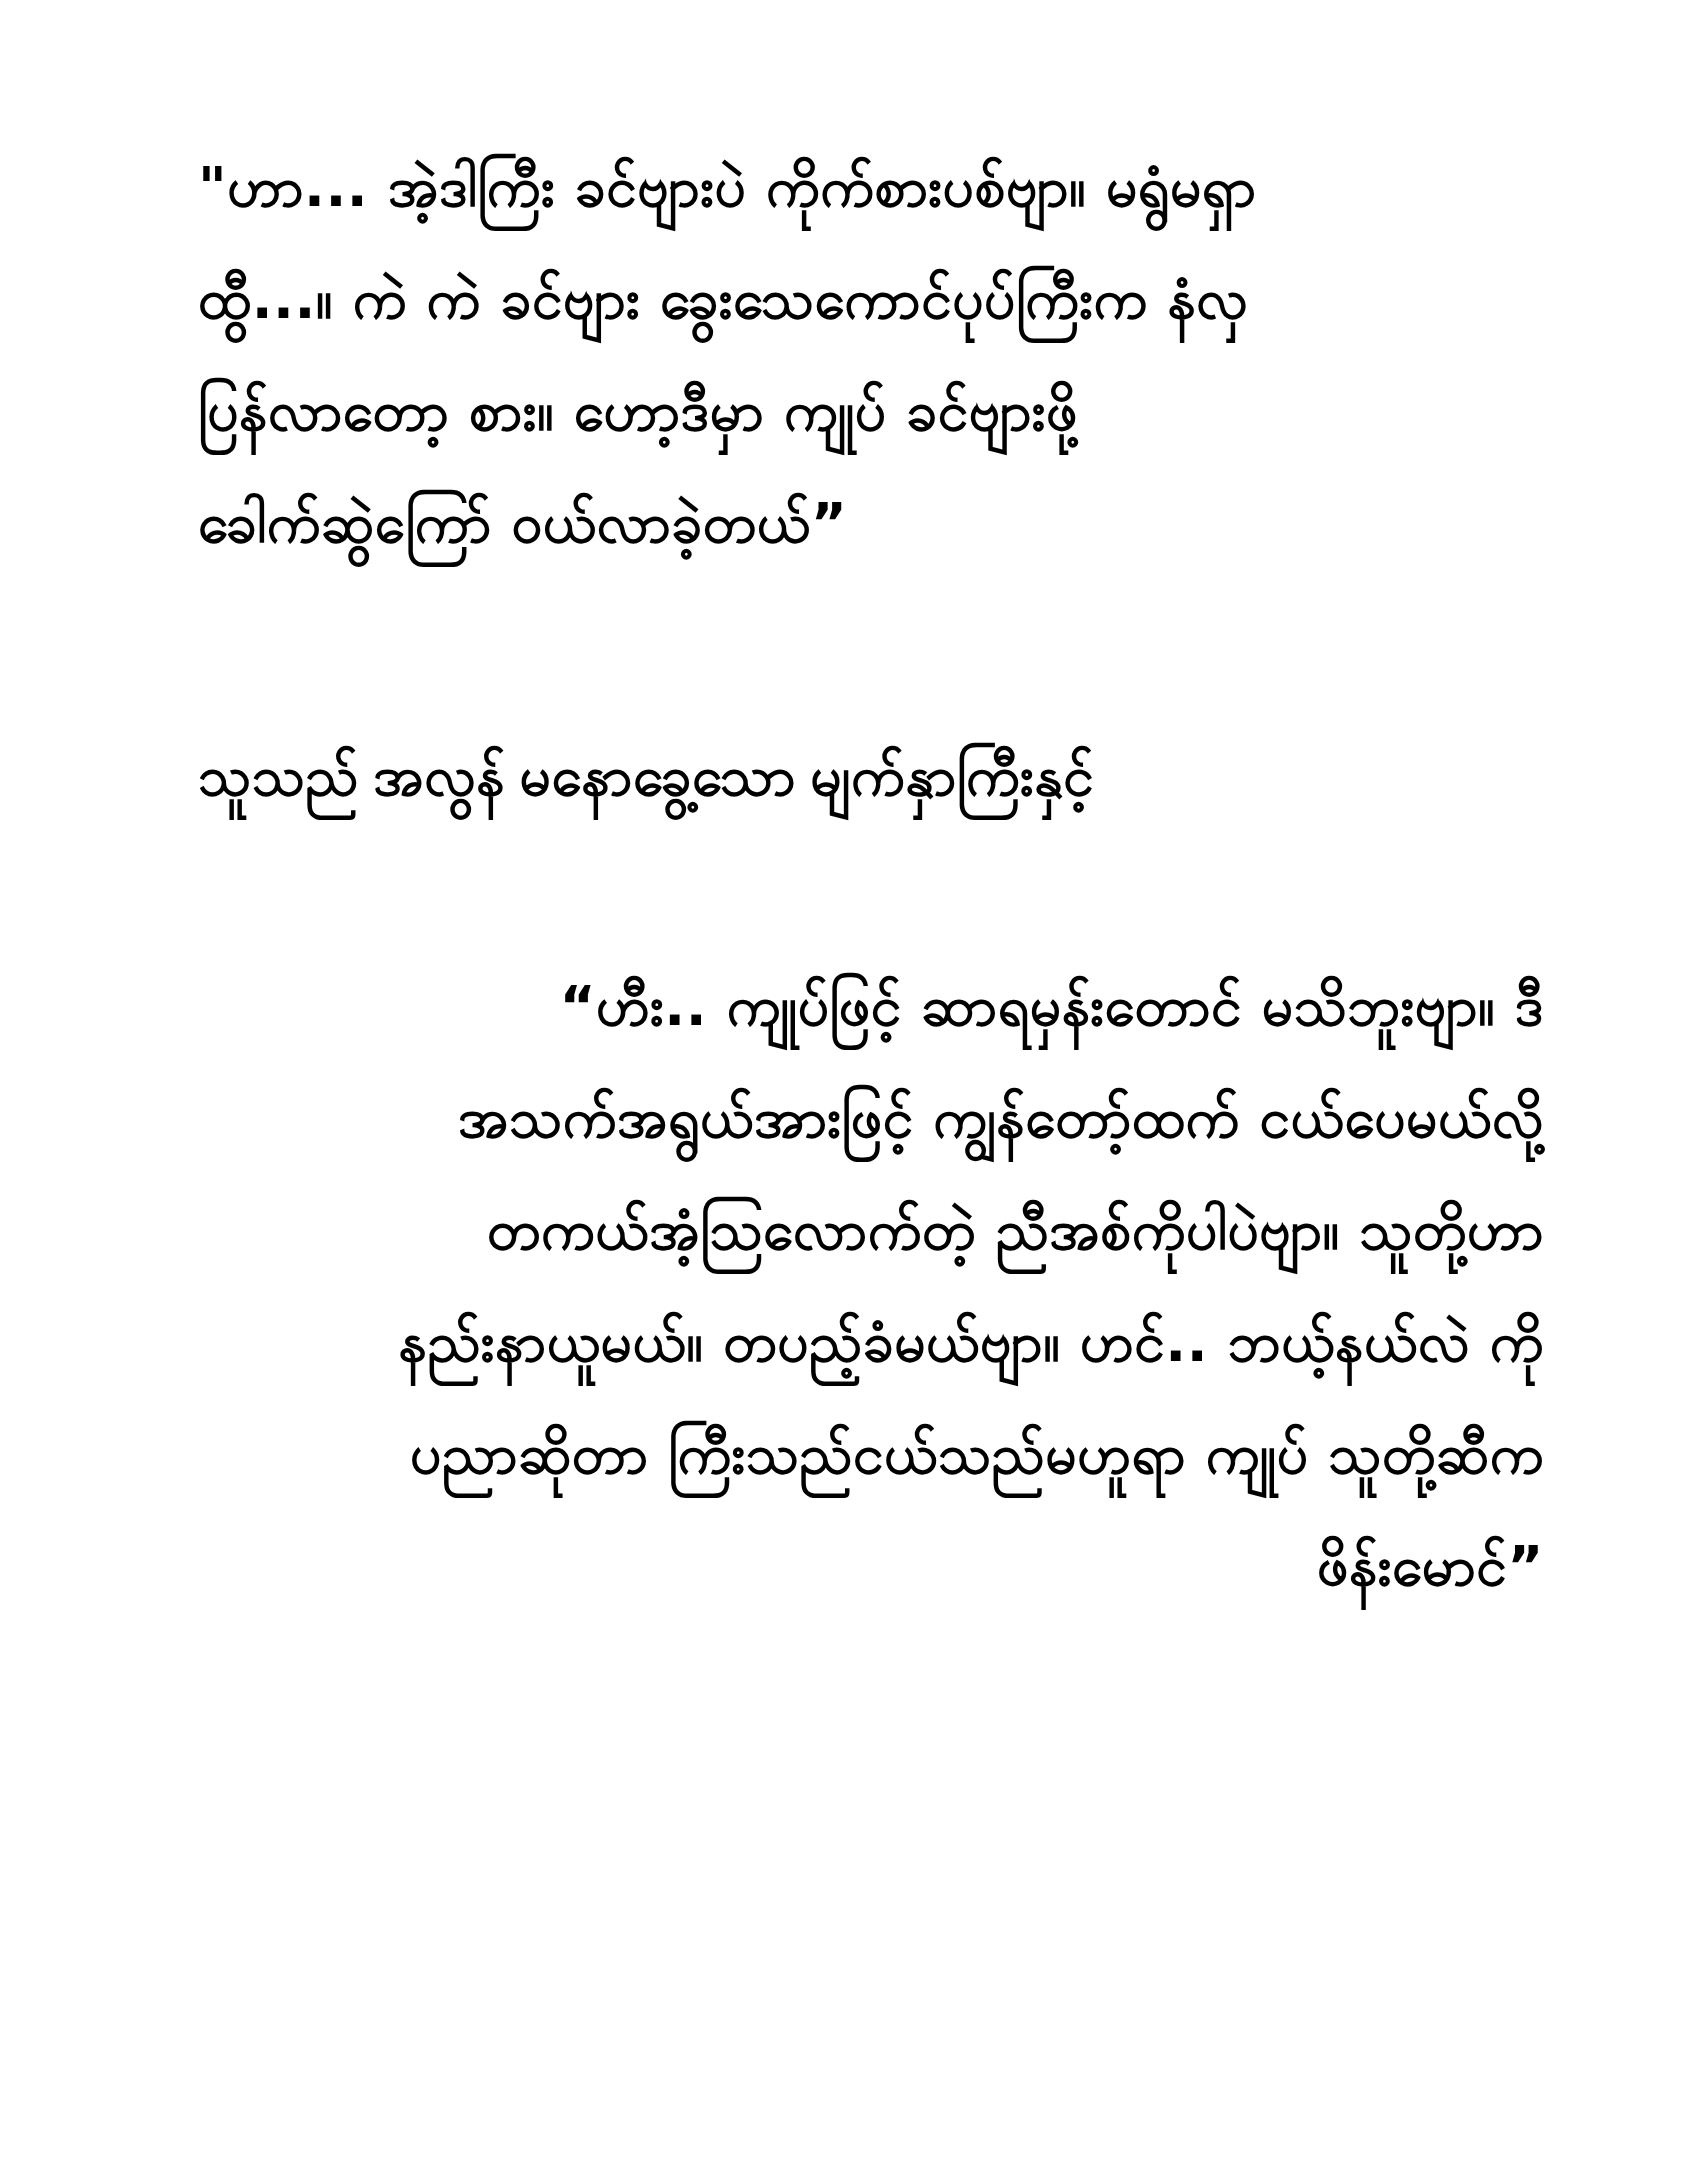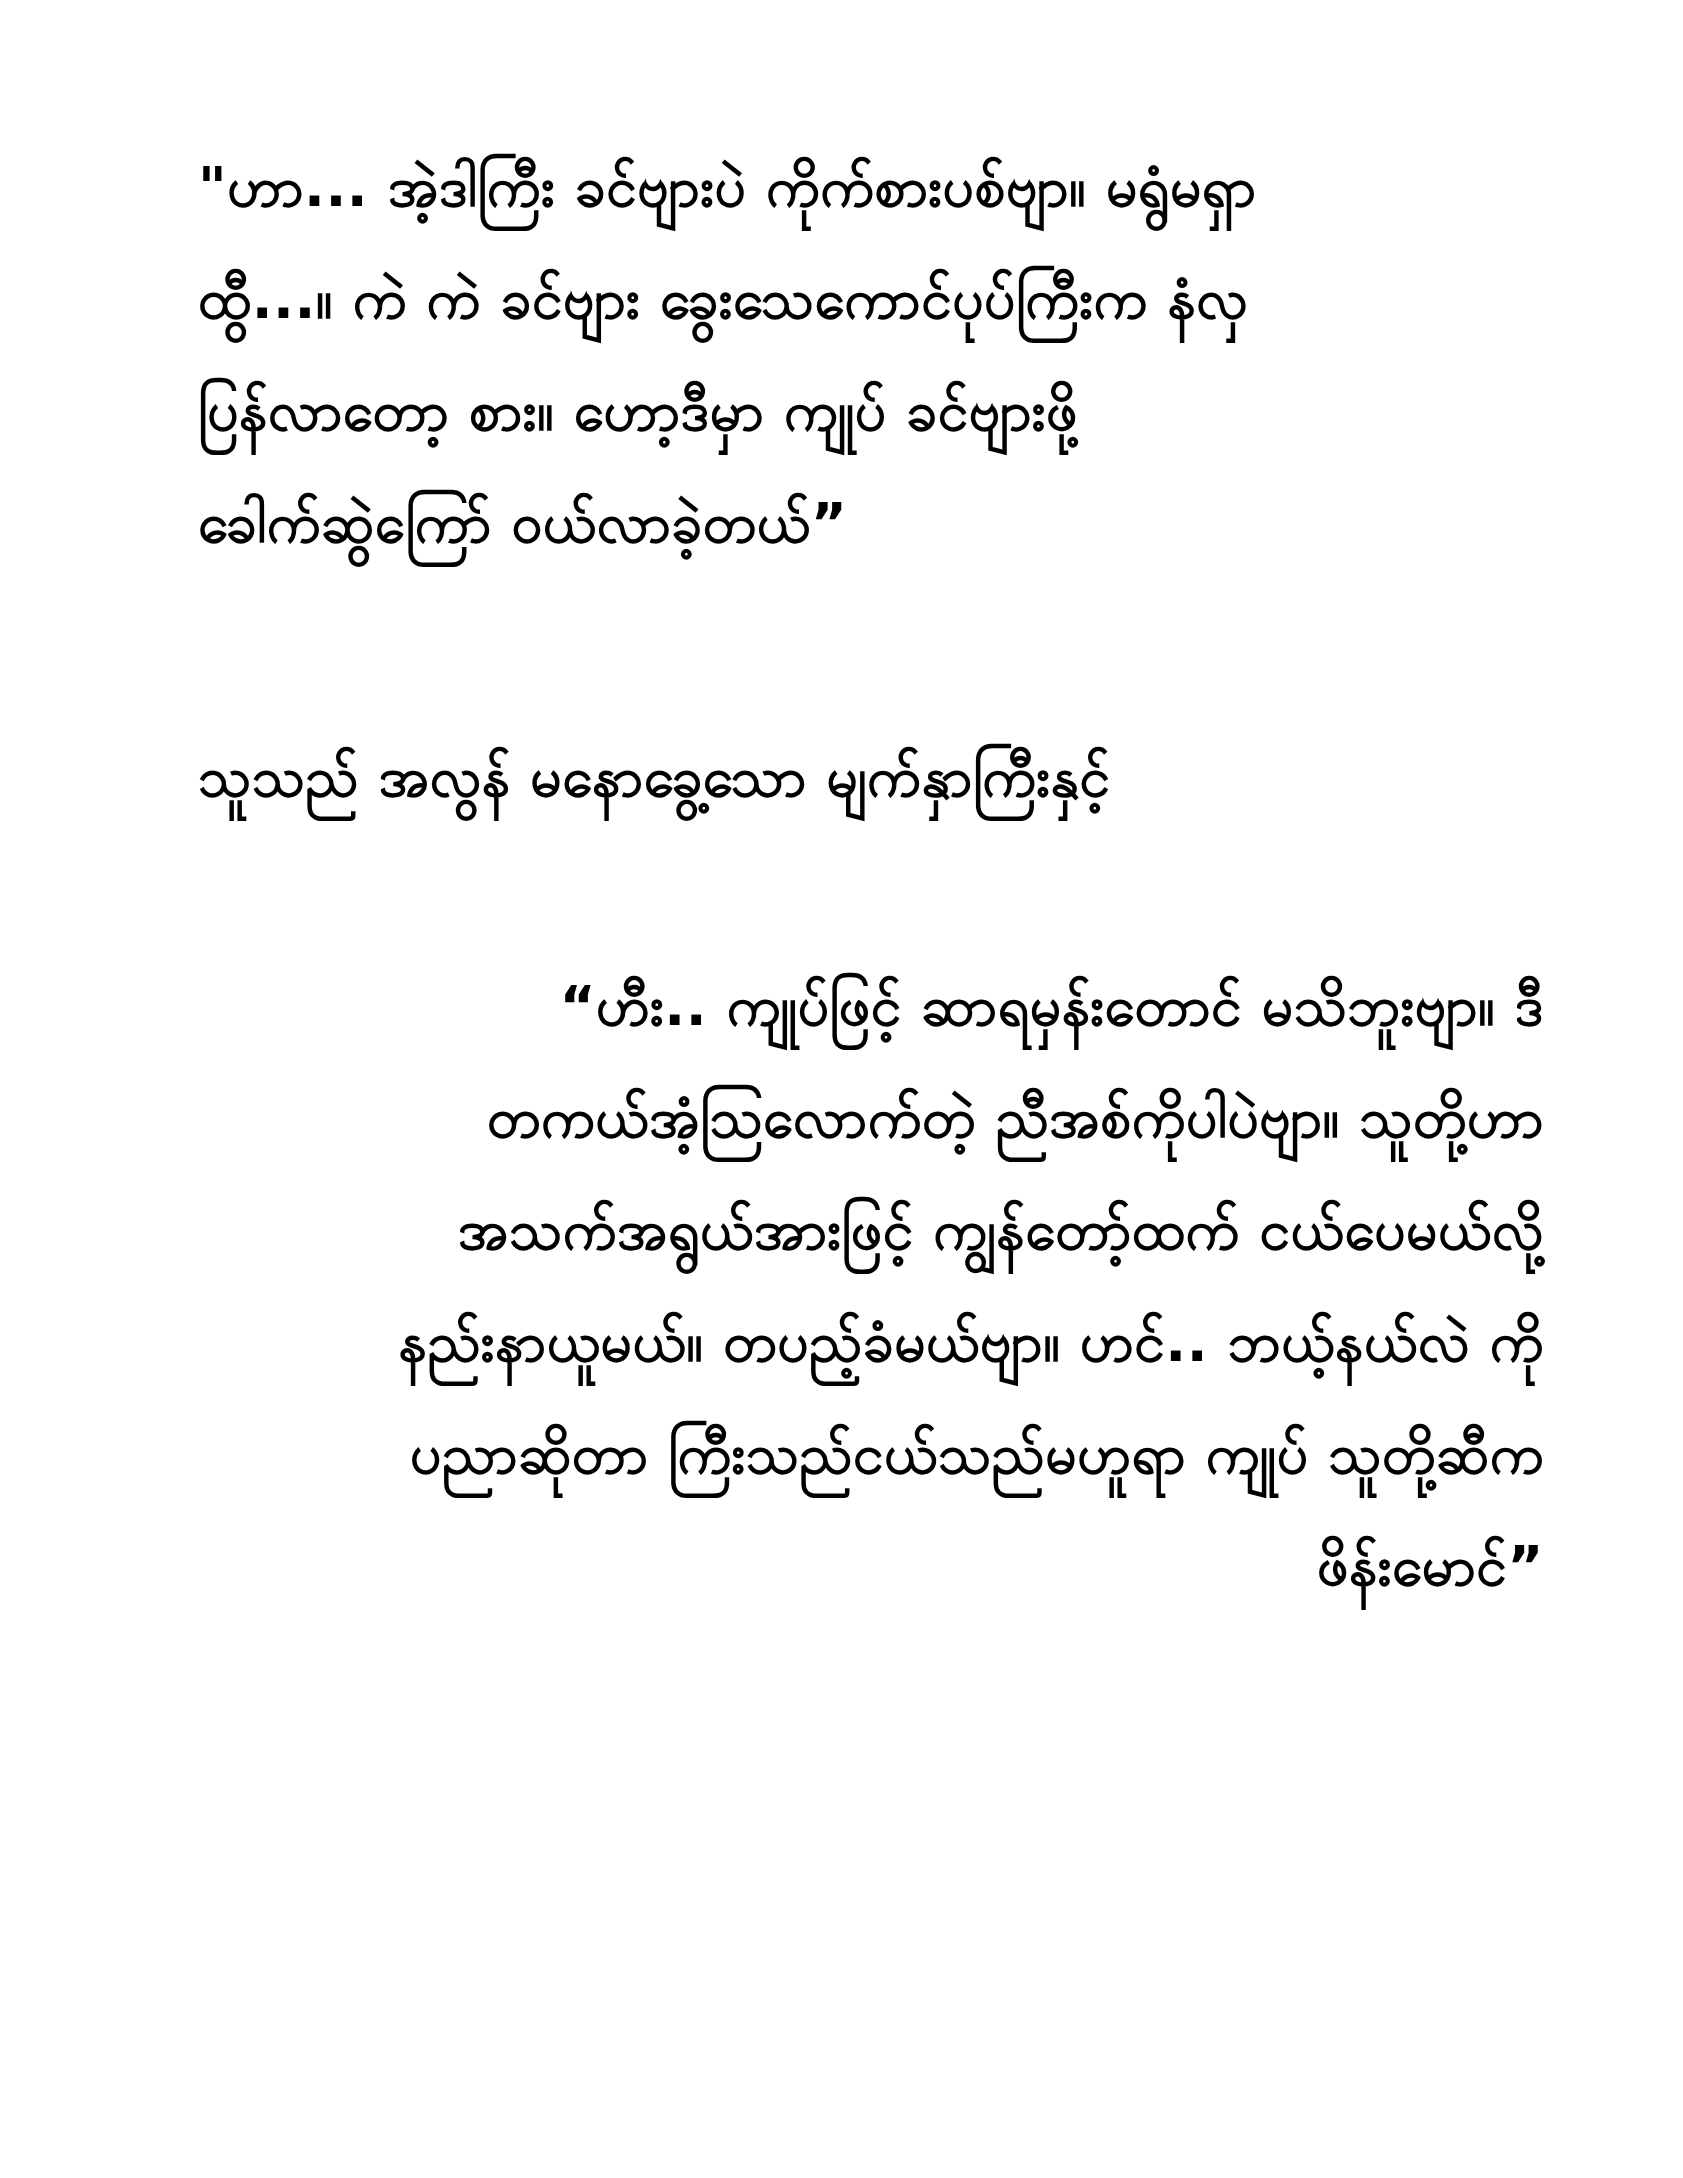--- a/index.html
+++ b/index.html
@@ -22,42 +22,42 @@
   .para {
     font-size: 55px;
   }
   .para .line {
     line-height: 112px;
     height: 112px;
     white-space: nowrap;
     letter-spacing: 0.5px;
   }
   .para-1 { margin-top: 0; }
-  .para-2 { margin-top: 142px; }
+  .para-2 { margin-top: 142px; font-family: Liberation Serif, serif; }
   .para-3 { margin-top: 117px; text-align: right; }
 </style>
 </head>
 <body>
 
 <div class="page">
 
   <div class="para para-1">
     <div class="line">"ဟာ... အဲ့ဒါကြီး ခင်ဗျားပဲ ကိုက်စားပစ်ဗျာ။ မရွံမရှာ</div>
     <div class="line">ထွီ...။ ကဲ ကဲ ခင်ဗျား  ခွေးသေကောင်ပုပ်ကြီးက နံလှ</div>
     <div class="line">ပြန်လာတော့ စား။ ဟော့ဒီမှာ ကျုပ် ခင်ဗျားဖို့</div>
     <div class="line">ခေါက်ဆွဲကြော် ဝယ်လာခဲ့တယ်”</div>
   </div>
 
   <div class="para para-2">
     <div class="line">သူသည် အလွန် မနောခွေ့သော မျက်နှာကြီးနှင့်</div>
   </div>
 
   <div class="para para-3">
     <div class="line">“ဟီး.. ကျုပ်ဖြင့် ဆာရမှန်းတောင် မသိဘူးဗျာ။ ဒီ</div>
+    <div class="line">အသက်အရွယ်အားဖြင့် ကျွန်တော့်ထက် ငယ်ပေမယ်လို့</div>
     <div class="line">တကယ်အံ့သြလောက်တဲ့ ညီအစ်ကိုပါပဲဗျာ။ သူတို့ဟာ</div>
-    <div class="line">အသက်အရွယ်အားဖြင့် ကျွန်တော့်ထက် ငယ်ပေမယ်လို့</div>
     <div class="line">နည်းနာယူမယ်။ တပည့်ခံမယ်ဗျာ။ ဟင်.. ဘယ့်နယ်လဲ ကို</div>
     <div class="line">ပညာဆိုတာ ကြီးသည်ငယ်သည်မဟူရာ ကျုပ် သူတို့ဆီက</div>
     <div class="line">ဖိန်းမောင်”</div>
   </div>
 
 </div>
 
 
 </body></html>

